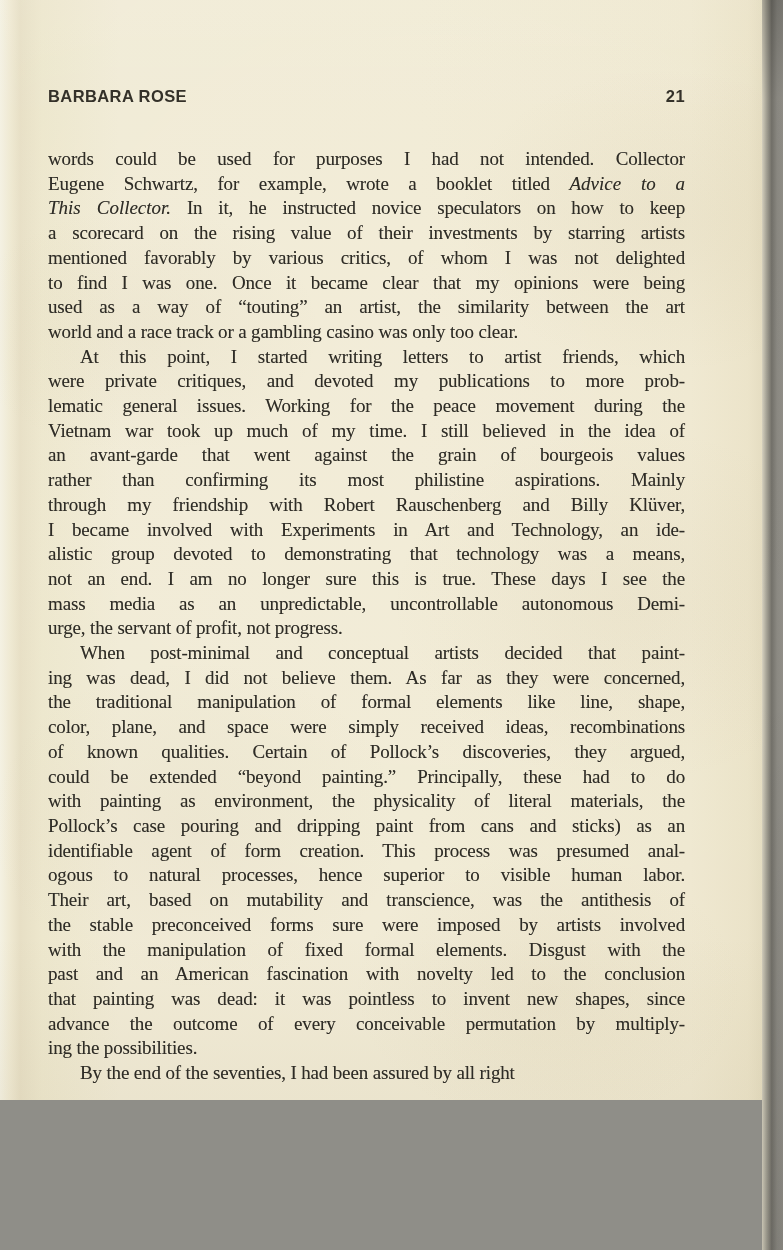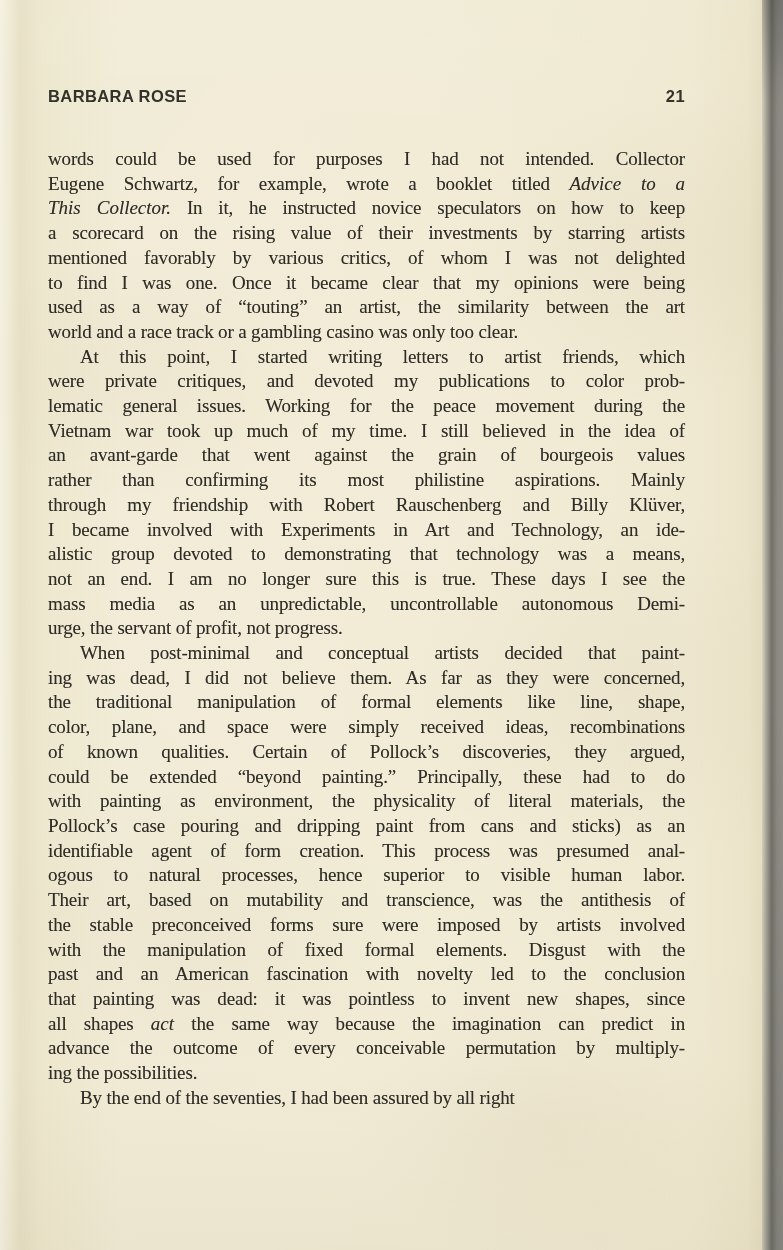--- a/index.html
+++ b/index.html
@@ -8,21 +8,21 @@
     width: 783px;
     height: 1250px;
     overflow: hidden;
     background: #8f8e88;
     font-family: "Liberation Serif", serif;
   }
   .scan {
     position: absolute;
     inset: 0;
     width: 783px;
-    height: 1250px;
+    height: 1100px;
   }
   
   .paper {
     position: absolute;
     inset: 0;
     background:
       radial-gradient(140% 100% at 55% 35%, rgba(255,255,255,0.07), rgba(0,0,0,0) 70%),
       linear-gradient(180deg, rgba(255,255,255,0.05) 0%, rgba(0,0,0,0) 12%, rgba(0,0,0,0) 85%, rgba(120,100,60,0.05) 100%),
       linear-gradient(90deg,
         #f4f1e2 0px,
@@ -119,21 +119,21 @@
         <div class="line">Eugene Schwartz, for example, wrote a booklet titled <i>Advice to a</i></div>
         <div class="line"><i>This Collector.</i> In it, he instructed novice speculators on how to keep</div>
         <div class="line">a scorecard on the rising value of their investments by starring artists</div>
         <div class="line">mentioned favorably by various critics, of whom I was not delighted</div>
         <div class="line">to find I was one. Once it became clear that my opinions were being</div>
         <div class="line">used as a way of “touting” an artist, the similarity between the art</div>
         <div class="line last">world and a race track or a gambling casino was only too clear.</div>
       </div>
       <div class="paragraph">
         <div class="line indent">At this point, I started writing letters to artist friends, which</div>
-        <div class="line">were private critiques, and devoted my publications to color prob-</div>
+        <div class="line">were private critiques, and devoted my publications to more prob-</div>
         <div class="line">lematic general issues. Working for the peace movement during the</div>
         <div class="line">Vietnam war took up much of my time. I still believed in the idea of</div>
         <div class="line">an avant-garde that went against the grain of bourgeois values</div>
         <div class="line">rather than confirming its most philistine aspirations. Mainly</div>
         <div class="line">through my friendship with Robert Rauschenberg and Billy Klüver,</div>
         <div class="line">I became involved with Experiments in Art and Technology, an ide-</div>
         <div class="line">alistic group devoted to demonstrating that technology was a means,</div>
         <div class="line">not an end. I am no longer sure this is true. These days I see the</div>
         <div class="line">mass media as an unpredictable, uncontrollable autonomous Demi-</div>
         <div class="line last">urge, the servant of profit, not progress.</div>
@@ -147,21 +147,20 @@
         <div class="line">could be extended “beyond painting.” Principally, these had to do</div>
         <div class="line">with painting as environment, the physicality of literal materials, the</div>
         <div class="line">Pollock’s case pouring and dripping paint from cans and sticks) as an</div>
         <div class="line">identifiable agent of form creation. This process was presumed anal-</div>
         <div class="line">ogous to natural processes, hence superior to visible human labor.</div>
         <div class="line">Their art, based on mutability and transcience, was the antithesis of</div>
         <div class="line">the stable preconceived forms sure were imposed by artists involved</div>
         <div class="line">with the manipulation of fixed formal elements. Disgust with the</div>
         <div class="line">past and an American fascination with novelty led to the conclusion</div>
         <div class="line">that painting was dead: it was pointless to invent new shapes, since</div>
-        <div class="line">all shapes <i>act</i> the same way because the imagination can predict in</div>
         <div class="line">advance the outcome of every conceivable permutation by multiply-</div>
         <div class="line last">ing the possibilities.</div>
       </div>
       <div class="paragraph">
         <div class="line last indent">By the end of the seventies, I had been assured by all right</div>
       </div>
     </div>
 
   <div class="edge"></div>
 </div>

